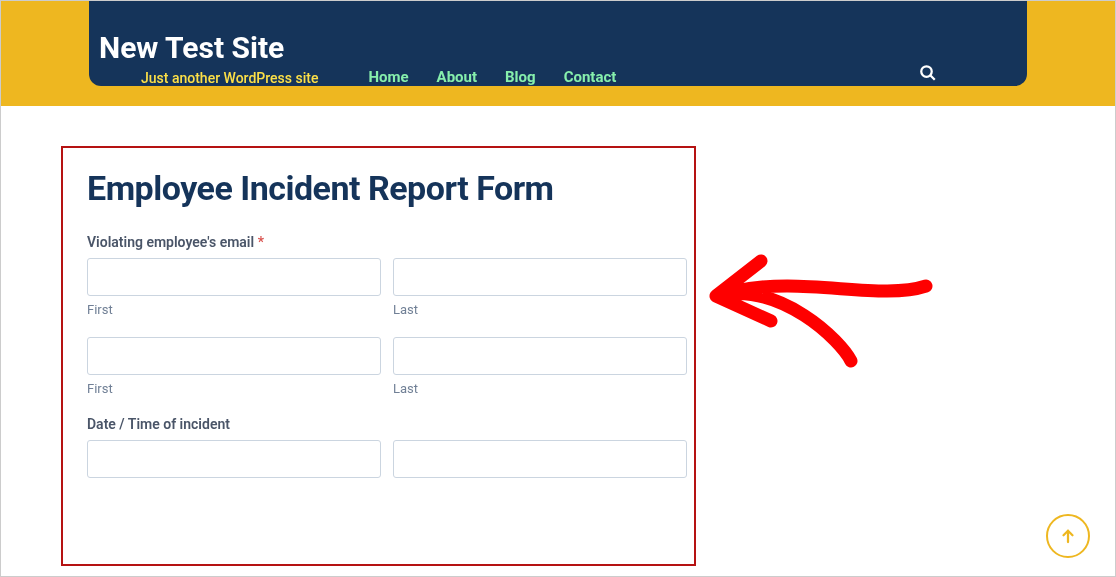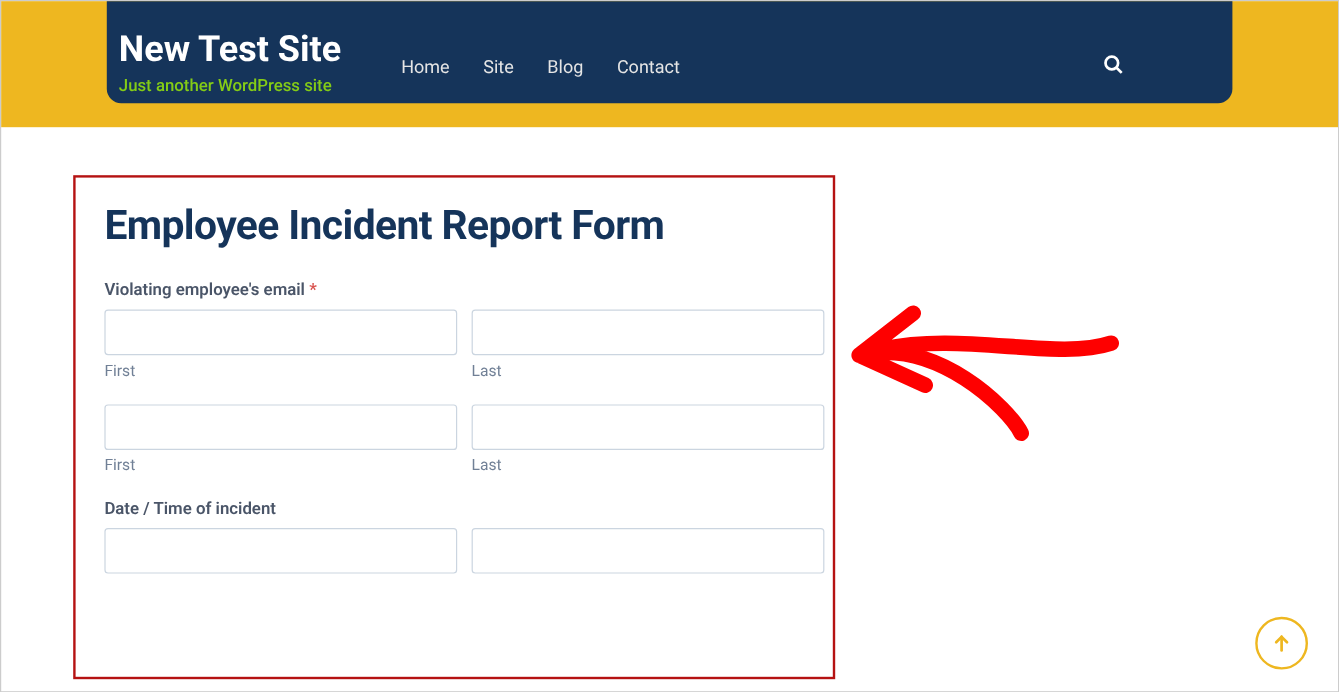--- a/index.html
+++ b/index.html
@@ -20,50 +20,51 @@
     }
     .navbar {
       background: #15345a;
       position: absolute;
       top: 0;
       left: 88px;
       right: 88px;
       height: 85px;
       border-radius: 0 0 12px 12px;
       display: flex;
-      align-items: center;
+      align-items: flex-end;
       padding: 18px 30px 0 10px;
     }
     .brand {
       display: flex;
       flex-direction: column;
       margin-right: 40px;
     }
     .brand-title {
       color: #fff;
       font-size: 30px;
       font-weight: 700;
       line-height: 1.1;
     }
     .brand-tagline {
-      color: #84cc16;
+      color: #fde047;
       font-size: 14px;
       margin-top: 6px;
       font-weight: 500;
+      margin-left: 42px;
     }
     .nav-links {
       display: flex;
       gap: 28px;
       align-items: center;
       margin-top: 6px;
       margin-left: 10px;
     }
     .nav-link {
-      color: #e5e5e5;
-      font-weight: 400;
+      color: #86efac;
+      font-weight: 700;
       font-size: 15px;
       cursor: pointer;
     }
     .search-wrap {
       margin-left: auto;
       margin-top: 6px;
       margin-right: 60px;
     }
     .search-icon {
       width: 18px;
@@ -154,21 +155,21 @@
 <body>
 
 <div class="yellow-bar">
   <div class="navbar">
     <div class="brand">
       <div class="brand-title">New Test Site</div>
       <div class="brand-tagline">Just another WordPress site</div>
     </div>
     <div class="nav-links">
       <div class="nav-link">Home</div>
-      <div class="nav-link">Site</div>
+      <div class="nav-link">About</div>
       <div class="nav-link">Blog</div>
       <div class="nav-link">Contact</div>
     </div>
     <div class="search-wrap">
       <svg class="search-icon" viewBox="0 0 24 24" fill="none" stroke="#fff" stroke-width="3">
         <circle cx="10" cy="10" r="7"></circle>
         <line x1="21" y1="21" x2="15" y2="15"></line>
       </svg>
     </div>
   </div>

